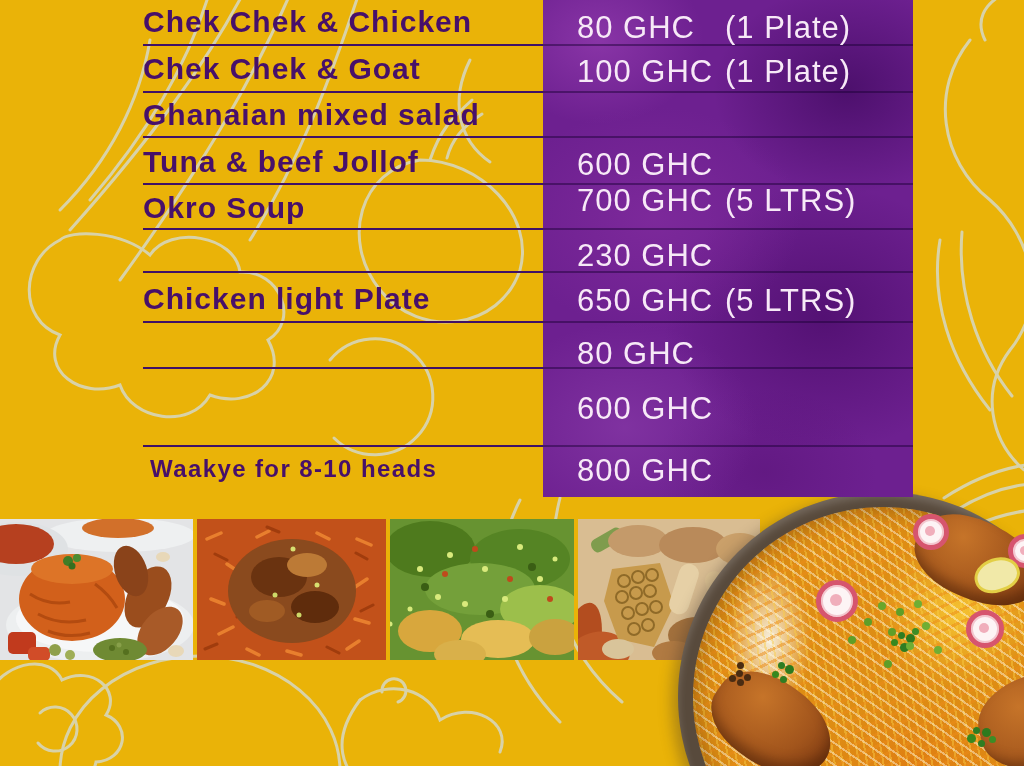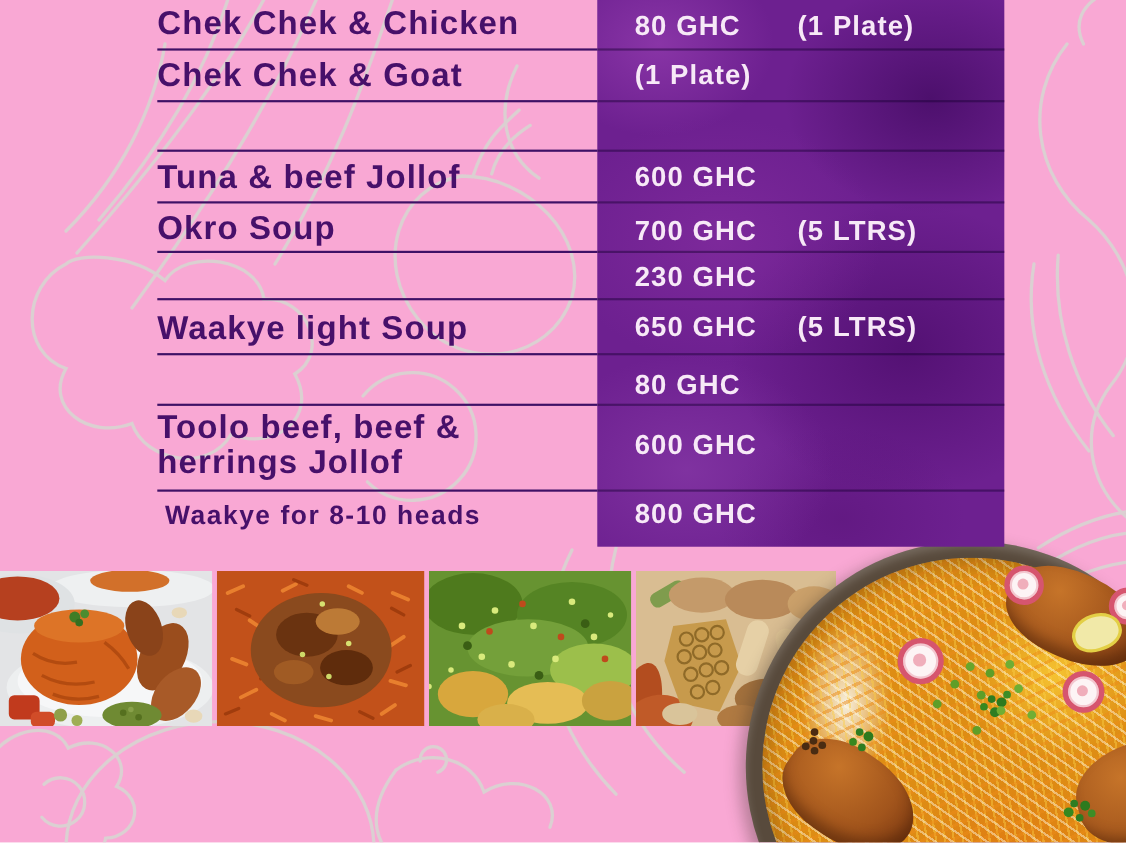--- a/index.html
+++ b/index.html
@@ -1,16 +1,16 @@
 <!DOCTYPE html>
 <html><head>
 <meta charset="utf-8">
 <style>
   html,body{margin:0;padding:0;background:#fff;}
-  .canvas{position:relative;width:1024px;height:766px;background:#f9a8d4;overflow:hidden;
+  .canvas{position:relative;width:1024px;height:766px;background:#eab308;overflow:hidden;
           font-family:"Liberation Sans",sans-serif;}
 
   
   .watermark{position:absolute;inset:0;z-index:0;}
 
   
   .item{position:absolute;left:143px;width:408px;color:#47106a;font-size:30px;font-weight:700;
         letter-spacing:1px;line-height:1.06;white-space:pre-line;z-index:5;}
   .item.sm{left:150px;font-size:24px;letter-spacing:1.4px;}
   .rule{position:absolute;left:143px;width:400px;height:2px;background:#3f1166;z-index:5;}
@@ -19,21 +19,21 @@
   .panel{position:absolute;left:543px;top:0;width:370px;height:497px;z-index:4;
     background:
       radial-gradient(150px 120px at 15% 8%,  rgba(160,70,185,.55), transparent 70%),
       radial-gradient(190px 150px at 82% 18%, rgba(55,5,85,.60),   transparent 70%),
       radial-gradient(210px 160px at 30% 44%, rgba(140,50,165,.50),transparent 70%),
       radial-gradient(230px 190px at 76% 64%, rgba(68,8,98,.62),   transparent 70%),
       radial-gradient(190px 150px at 22% 86%, rgba(150,72,180,.45),transparent 70%),
       radial-gradient(160px 120px at 60% 95%, rgba(90,20,120,.55), transparent 70%),
       #6d2090;}
   .psep{position:absolute;left:0;width:100%;height:2px;background:rgba(25,0,50,.45);}
-  .price{position:absolute;left:34px;display:flex;color:#f7e9f7;font-size:25px;font-weight:700;
+  .price{position:absolute;left:34px;display:flex;color:#f7e9f7;font-size:31px;font-weight:400;
          letter-spacing:1px;white-space:nowrap;}
   .price .p{display:inline-block;min-width:148px;}
 
   
   .photo{position:absolute;top:519px;height:141px;overflow:hidden;z-index:1;}
   .photo svg{display:block;}
 
   
   .bowl{position:absolute;left:678px;top:492px;width:410px;height:410px;border-radius:50%;
         background:#584a3c;z-index:2;box-shadow:inset 0 5px 9px rgba(255,255,255,.18), -6px 4px 14px rgba(60,50,40,.35);}
@@ -90,25 +90,24 @@
       <path d="M382,692 a12,12 0 1 1 16,10"></path>
       <path d="M520,500 C480,580 500,660 560,722"></path>
       <path d="M560,498 C540,578 562,650 622,702"></path>
       <path d="M470,60 C450,100 458,140 490,162"></path>
       <path d="M330,360 a58,58 0 1 1 4,78"></path>
     </g>
   </svg>
 
   <div class="item" style="top:6px">Chek Chek  &amp; Chicken</div>
   <div class="item" style="top:53px">Chek Chek &amp; Goat</div>
+  <div class="item" style="top:99px">Ghanaian mixed salad</div>
   <div class="item" style="top:146px">Tuna &amp; beef Jollof</div>
   <div class="item" style="top:192px">Okro Soup</div>
-  <div class="item" style="top:283px">Waakye light Soup</div>
-  <div class="item" style="top:373px">Toolo beef, beef &amp;
-herrings Jollof</div>
+  <div class="item" style="top:283px">Chicken light Plate</div>
   <div class="item sm" style="top:456px">Waakye  for 8-10 heads</div>
 
   <div class="rule" style="top:44px"></div>
   <div class="rule" style="top:91px"></div>
   <div class="rule" style="top:136px"></div>
   <div class="rule" style="top:183px"></div>
   <div class="rule" style="top:228px"></div>
   <div class="rule" style="top:271px"></div>
   <div class="rule" style="top:321px"></div>
   <div class="rule" style="top:367px"></div>
@@ -123,27 +122,28 @@
     <div class="psep" style="top:271px"></div>
     <div class="psep" style="top:321px"></div>
     <div class="psep" style="top:367px"></div>
     <div class="psep" style="top:445px"></div>
 
     <div class="price" style="top:10px">
         <span class="p">80 GHC</span>
         <span class="n">(1 Plate)</span>
       </div>
     <div class="price" style="top:54px">
+        <span class="p">100 GHC</span>
         <span class="n">(1 Plate)</span>
       </div>
     <div class="price" style="top:147px">
         <span class="p">600 GHC</span>
         <span class="n"></span>
       </div>
-    <div class="price" style="top:196px">
+    <div class="price" style="top:183px">
         <span class="p">700 GHC</span>
         <span class="n">(5 LTRS)</span>
       </div>
     <div class="price" style="top:238px">
         <span class="p">230 GHC</span>
       </div>
     <div class="price" style="top:283px">
         <span class="p">650 GHC</span>
         <span class="n">(5 LTRS)</span>
       </div>

